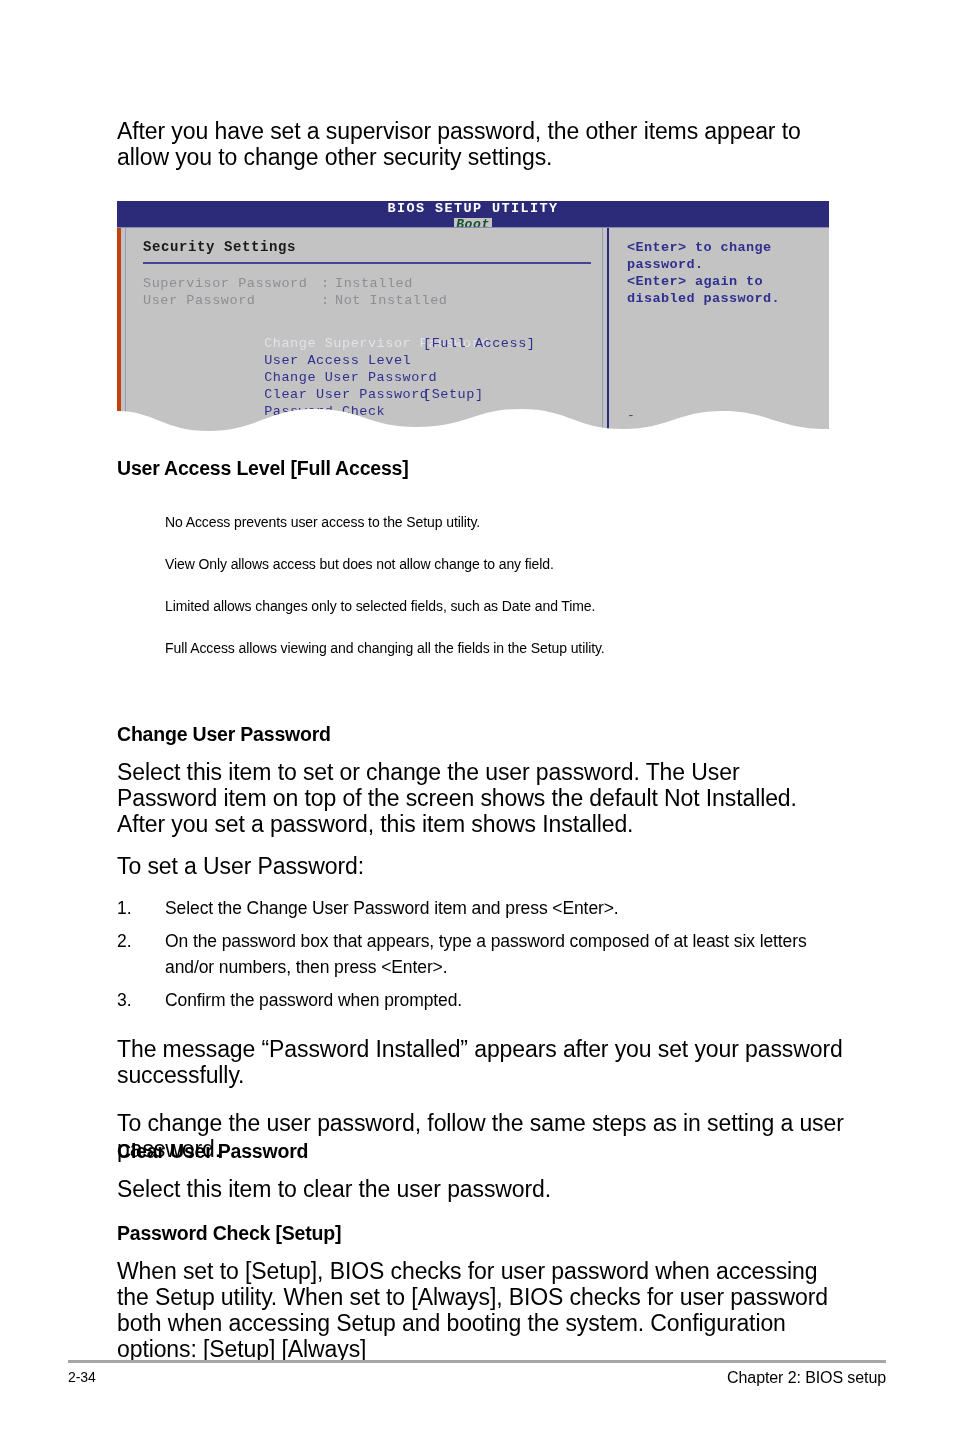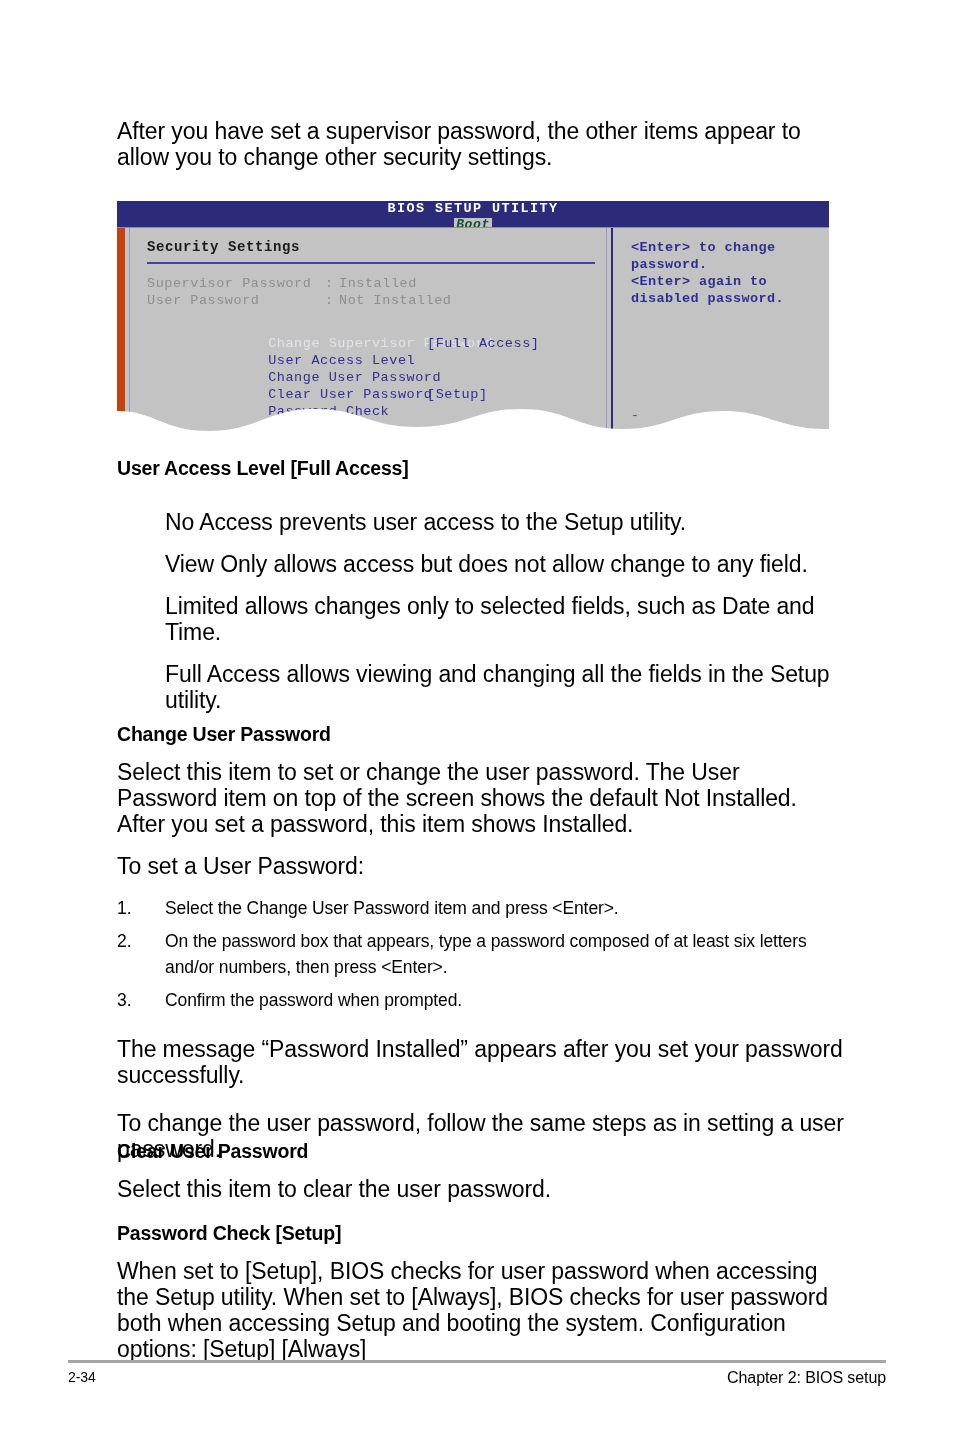--- a/index.html
+++ b/index.html
@@ -46,21 +46,21 @@
     font-size: 19.5px;
     font-weight: bold;
     line-height: 26px;
     letter-spacing: -0.2px;
     font-family: "Liberation Sans", sans-serif;
   }
 
   .indent-para {
     margin: 0;
     padding-left: 48px;
-    font-size: 23px;
+    font-size: 14px;
     line-height: 26px;
     letter-spacing: -0.1px;
   }
 
   .numlist { margin: 0; padding: 0; list-style: none; }
   .numlist li {
     position: relative;
     padding-left: 48px;
     font-size: 17.5px;
     line-height: 26px;
@@ -141,21 +141,21 @@
     width: 712px;
     height: 209px;
     overflow: hidden;
   }
   .bios-body-inner {
     position: absolute;
     left: 0; top: 0;
     width: 824px;
     height: 209px;
     background: #c3c3c3;
-    border-left: 8px solid #c2410c;
+    border-left: 4px solid #c2410c;
     border-right: 2px solid #2b2b7a;
   }
   .bios-inner-hairline-l {
     position: absolute;
     left: 4px; top: 0;
     width: 1px; height: 209px;
     background: #9a9ab8;
   }
   .bios-inner-hairline-r {
     position: absolute;

